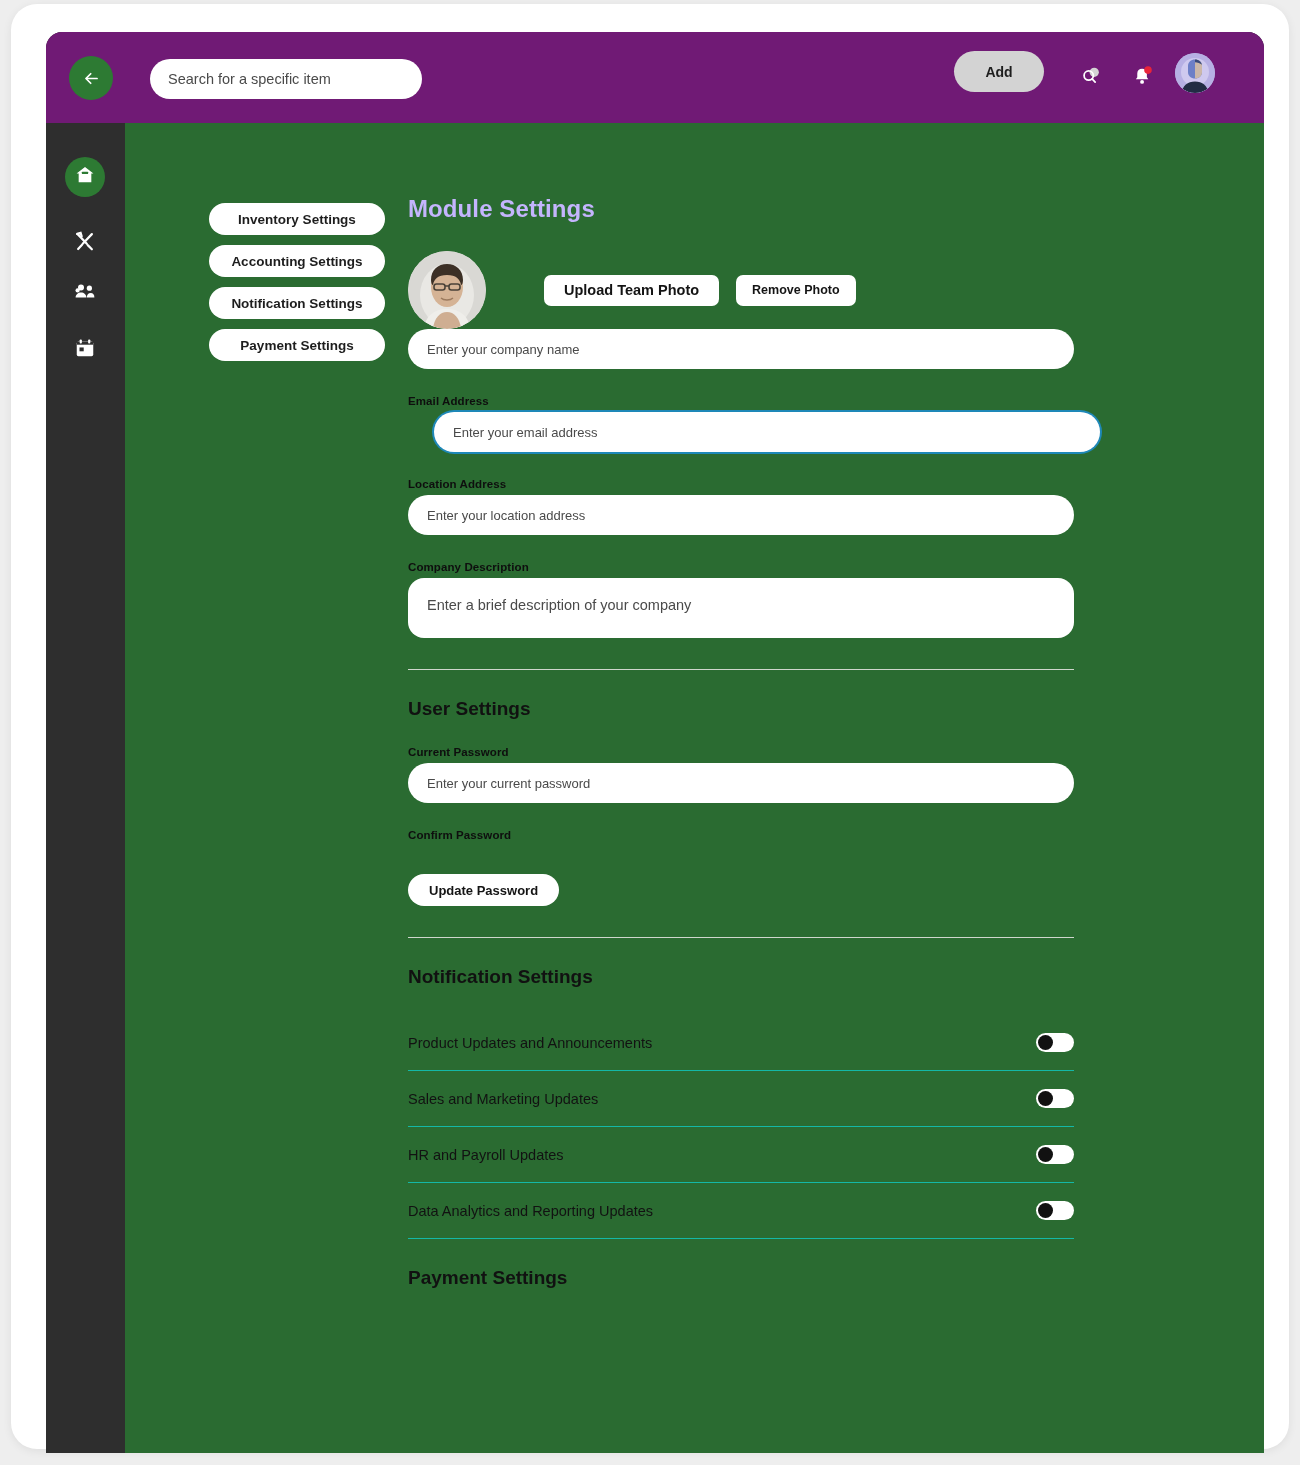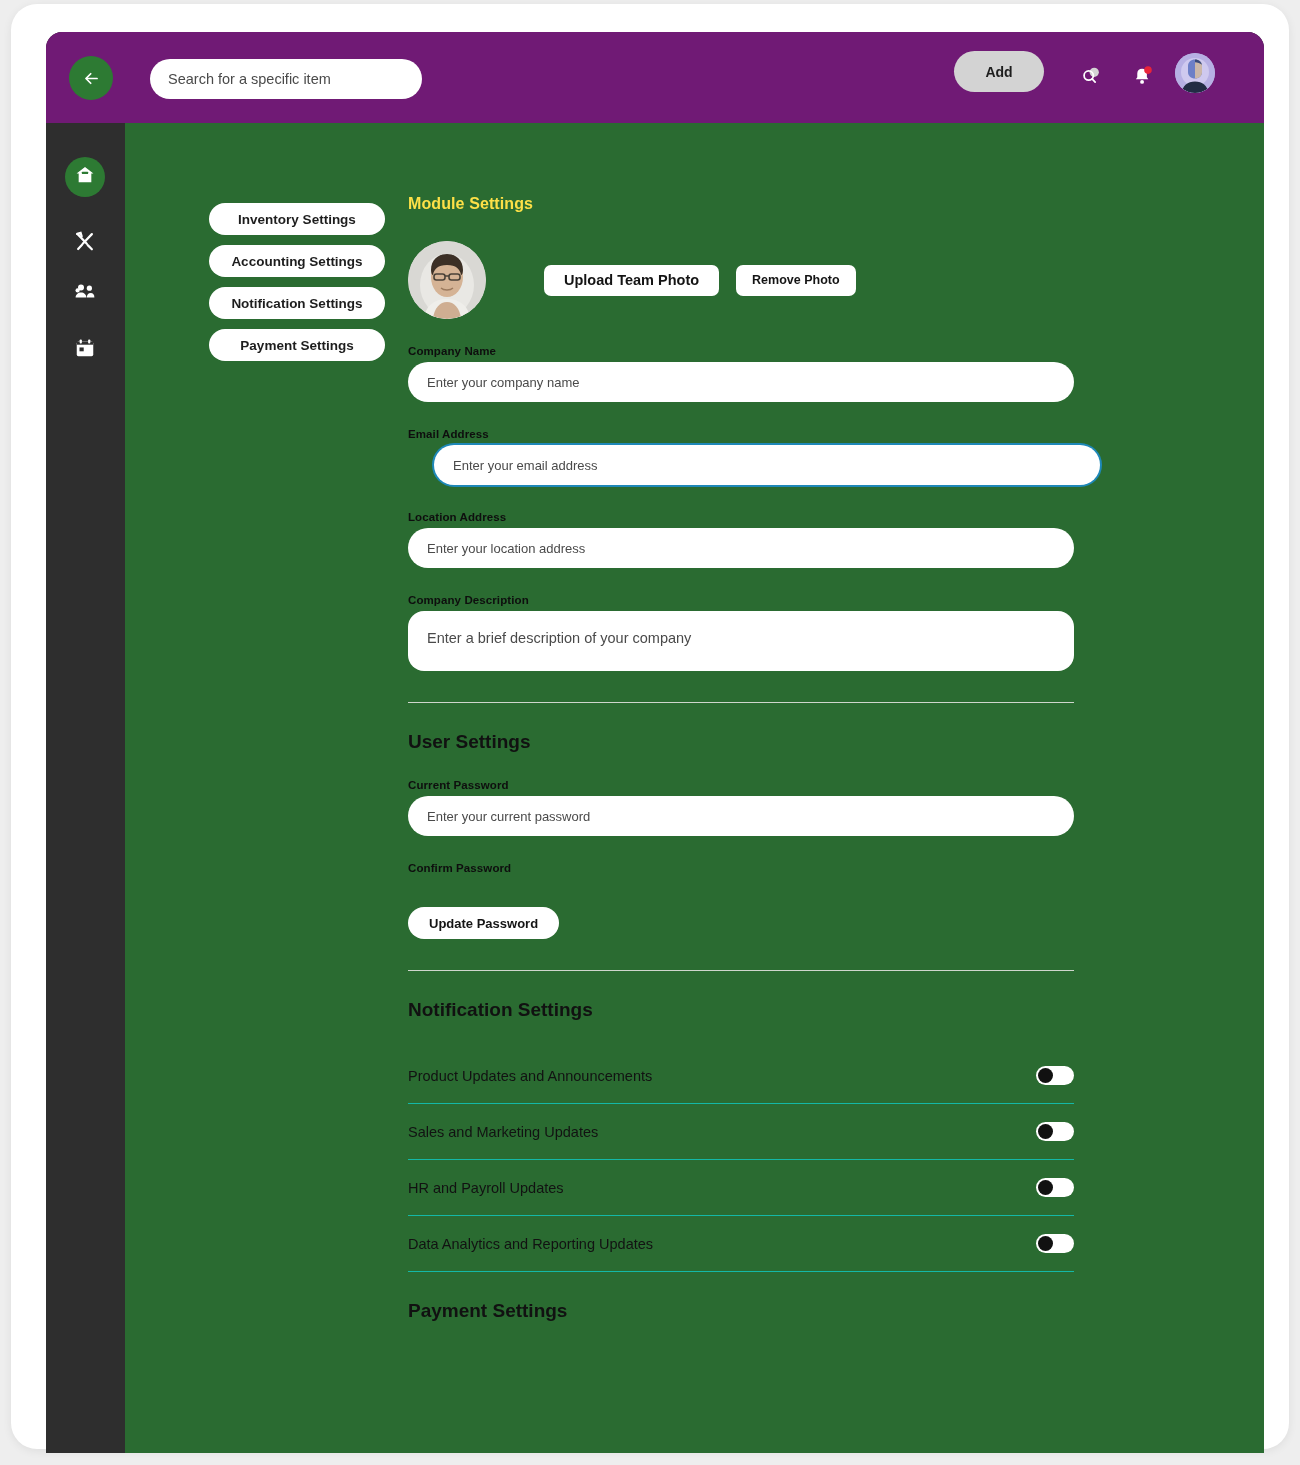--- a/index.html
+++ b/index.html
@@ -163,23 +163,23 @@
 
   
   #form-column {
     position: absolute;
     left: 283px;
     top: 72px;
     width: 666px;
   }
 
   .section-title {
-    font-size: 16px;
-    font-weight: bold;
-    color: #fde047;
+    font-size: 24px;
+    font-weight: bold;
+    color: #c4b5fd;
     letter-spacing: 0.1px;
   }
 
   #photo-row {
     display: flex;
     align-items: center;
     margin-top: 28px;
   }
   #team-photo {
     width: 78px; height: 78px;
@@ -479,21 +479,20 @@
                 <rect x="41" y="33" width="11" height="6" rx="2.4" fill="none" stroke="#4a4238" stroke-width="1.6"></rect>
                 <line x1="37" y1="35" x2="41" y2="35" stroke="#4a4238" stroke-width="1.6"></line>
                 <path d="M33 47c2 2 4 2 6 2s4 0 6-2" fill="none" stroke="#9c7a5e" stroke-width="1.3"></path>
               </g>
             </svg>
           </div>
           <button id="upload-photo-btn" class="photo-btn">Upload Team Photo</button>
           <button id="remove-photo-btn" class="photo-btn">Remove Photo</button>
         </div>
 
-        <div class="field-label">Company Name</div>
         <input class="text-input" type="text" placeholder="Enter your company name" style="">
 
         <div class="field-label">Email Address</div>
         <input class="text-input focused" type="text" placeholder="Enter your email address" style="">
 
         <div class="field-label">Location Address</div>
         <input class="text-input" type="text" placeholder="Enter your location address" style="">
 
         <div class="field-label">Company Description</div>
         <textarea id="company-description" placeholder="Enter a brief description of your company" style=""></textarea>

